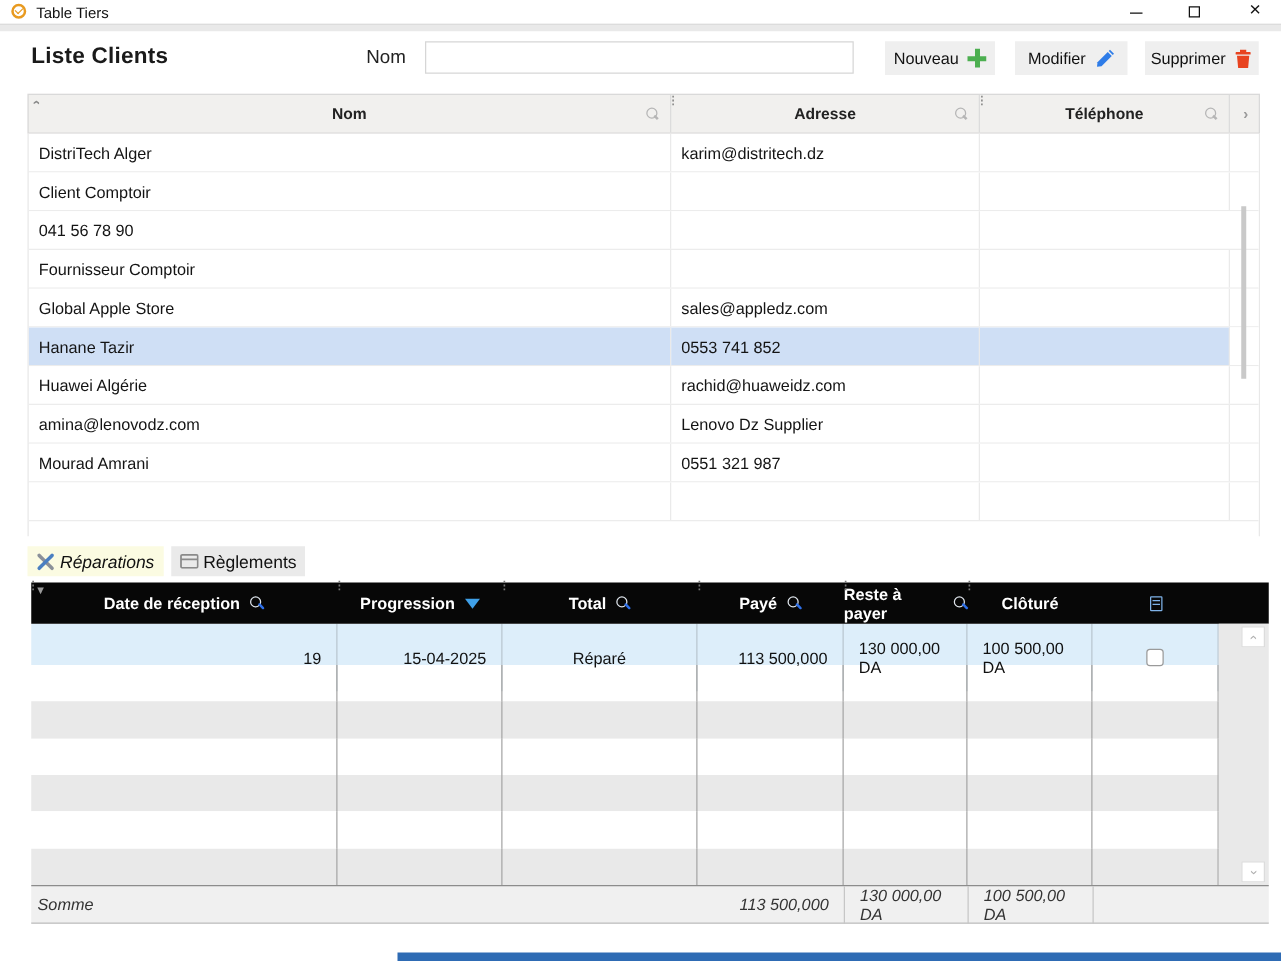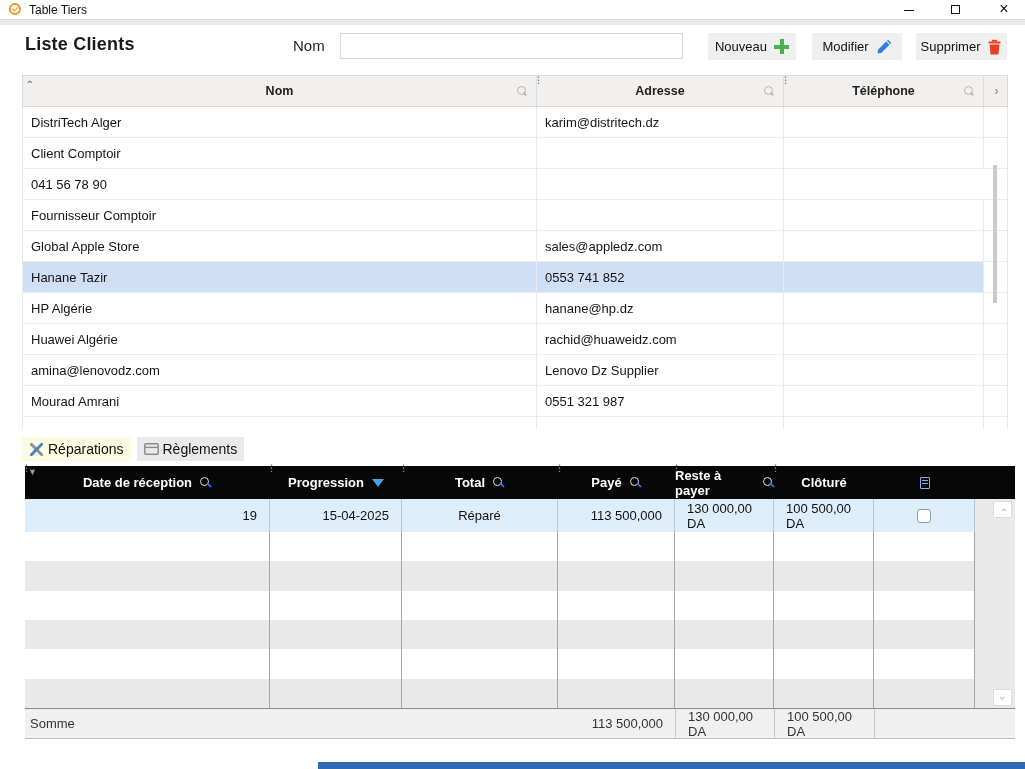--- a/index.html
+++ b/index.html
@@ -43,51 +43,51 @@
   .crow { display:grid; grid-template-columns:514px 247px 200px 25px; height:31px; border-bottom:1px solid #ececec; background:#fff; }
   .crow.selected .ccell { background:#cfdff5; }
   .crow.selected .cg { background:#fff; }
   .ccell { display:flex; align-items:center; padding:0 8px; font-size:13px; color:#141414; border-right:1px solid #eaeaea; overflow:hidden; white-space:nowrap; }
   .ccell.cg { border-right:none; padding:0; }
   .c-thumb { position:absolute; right:10px; top:58px; width:4px; height:138px; background:#c9c9c9; }
 
   
   .tabs { position:absolute; left:22px; top:437px; display:flex; gap:6px; }
   .tab { height:24px; display:flex; align-items:center; gap:4px; padding:0 7px; font-size:14px; color:#111; background:#eaeaea; cursor:default; }
-  .tab.active { background:#fbfbe2; }
+  .tab.active { background:#fbfbe2;font-style:italic; }
 
   
   .repairs { position:absolute; left:25px; top:466px; width:990px; }
   .r-head { display:grid; grid-template-columns:245px 132px 156px 117px 99px 100px 101px 40px; height:33px; background:#070707; color:#fff; position:relative; }
   .r-hcell { position:relative; display:flex; align-items:center; justify-content:center; gap:8px; font-size:13px; font-weight:600; }
   .r-hcell .dots { position:absolute; left:-3px; top:-3px; font-size:9px; color:#777; }
   .hdr-tri { position:absolute; left:3px; top:1px; font-size:9px; color:#9a9a9a; }
   .mag-blue { position:relative; width:12px; height:12px; display:inline-block; }
   .mag-blue::before { content:""; position:absolute; left:0; top:0; width:7px; height:7px; border:1.5px solid #dfe5ec; border-radius:50%; }
   .mag-blue::after { content:""; position:absolute; left:6px; top:7px; width:6px; height:2px; background:#2e6fe8; transform:rotate(45deg); border-radius:1px; }
   .funnel { width:0; height:0; border-left:6px solid transparent; border-right:6px solid transparent; border-top:8px solid #3fa0e8; display:inline-block; }
   .grid-opt { width:10px; height:12px; border:1.4px solid #7fb2e8; border-radius:1px; position:relative; background:transparent; }
   .grid-opt::before { content:""; position:absolute; left:1px; top:2px; right:1px; height:1.4px; background:#7fb2e8; box-shadow:0 3px 0 #7fb2e8; }
 
   .r-datarow { display:grid; grid-template-columns:245px 132px 156px 117px 99px 100px 101px; width:950px; height:33px; background:#ddeefa; }
-  .rcell { display:flex; align-items:center; justify-content:flex-end; padding:1px 12px; font-size:13px; color:#111; border-right:1px solid #b9c6cf; }
+  .rcell { display:flex; align-items:center; justify-content:flex-end; padding:12px 12px; font-size:13px; color:#111; border-right:1px solid #b9c6cf; }
   .rcell.center { justify-content:center; padding:0; }
   .r-empty { width:950px; }
   .rrow { display:grid; grid-template-columns:245px 132px 156px 117px 99px 100px 101px; height:29.33px; background:#fff; }
   .rrow.alt { background:#e9e9e9; }
   .rrow .ecell { border-right:1px solid #a6a6a6; }
   .checkbox { width:14px; height:14px; border:1px solid #9a9a9a; border-radius:3px; background:#fff; }
 
   .vstrip { position:absolute; right:0; top:33px; width:40px; height:209px; background:#e9e9e9; }
   .scroll-btn { position:absolute; right:3px; width:19px; height:17px; background:#fff; border:1px solid #dcdcdc; display:flex; align-items:center; justify-content:center; color:#b0b0b0; font-size:11px; }
   .scroll-btn.up { top:2px; } .scroll-btn.up span { transform:rotate(-90deg); display:inline-block; }
   .scroll-btn.down { bottom:2px; } .scroll-btn.down span { transform:rotate(90deg); display:inline-block; }
 
   .r-sum { display:grid; grid-template-columns:245px 132px 156px 117px 99px 100px 101px 40px; height:31px; background:#f0f0f0; border-top:1px solid #8c8c8c; border-bottom:1px solid #bdbdbd; }
-  .scell { display:flex; align-items:center; justify-content:flex-end; padding:0 12px; font-size:13px; color:#333; }
+  .scell { display:flex; align-items:center; justify-content:flex-end; padding:0 12px; font-size:13px; color:#333;font-style:italic; }
   .scell.label { justify-content:flex-start; padding-left:5px; }
   .scell.b { border-left:1px solid #c6c6c6; }
 
   .accent-strip { position:absolute; left:318px; bottom:0; width:707px; height:7px; background:#2e6bb4; }
 </style>
 </head>
 <body>
 
 <div class="titlebar">
   <span class="app-icon"></span>
@@ -172,26 +172,20 @@
         <div class="ccell"></div>
         <div class="ccell cg"></div>
       </div>
       <div class="crow selected">
         <div class="ccell">Hanane Tazir</div>
         <div class="ccell">0553 741 852</div>
         <div class="ccell"></div>
         <div class="ccell cg"></div>
       </div>
       <div class="crow">
-        <div class="ccell">HP Algérie</div>
-        <div class="ccell">hanane@hp.dz</div>
-        <div class="ccell"></div>
-        <div class="ccell cg"></div>
-      </div>
-      <div class="crow">
         <div class="ccell">Huawei Algérie</div>
         <div class="ccell">rachid@huaweidz.com</div>
         <div class="ccell"></div>
         <div class="ccell cg"></div>
       </div>
       <div class="crow">
         <div class="ccell">amina@lenovodz.com</div>
         <div class="ccell">Lenovo Dz Supplier</div>
         <div class="ccell"></div>
         <div class="ccell cg"></div>

